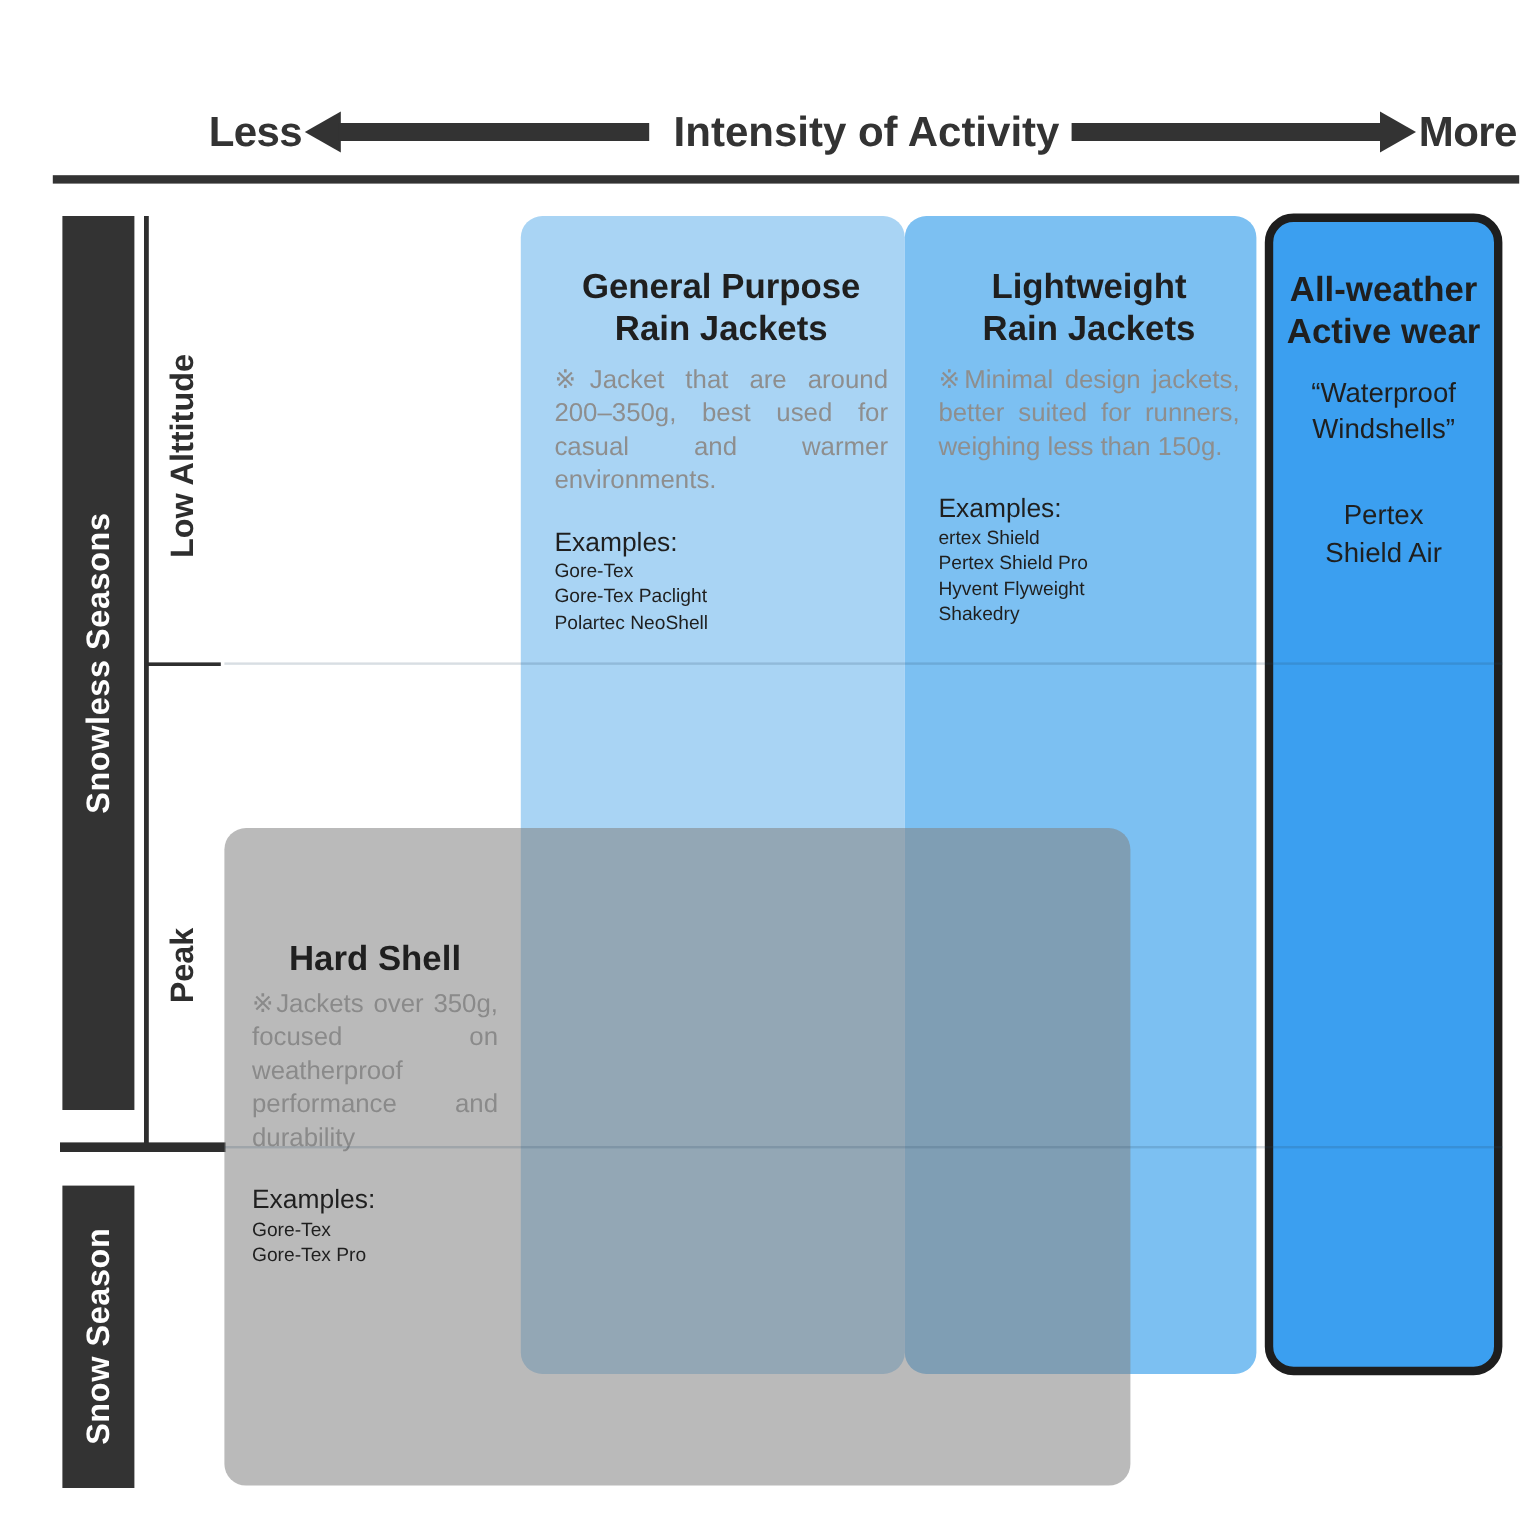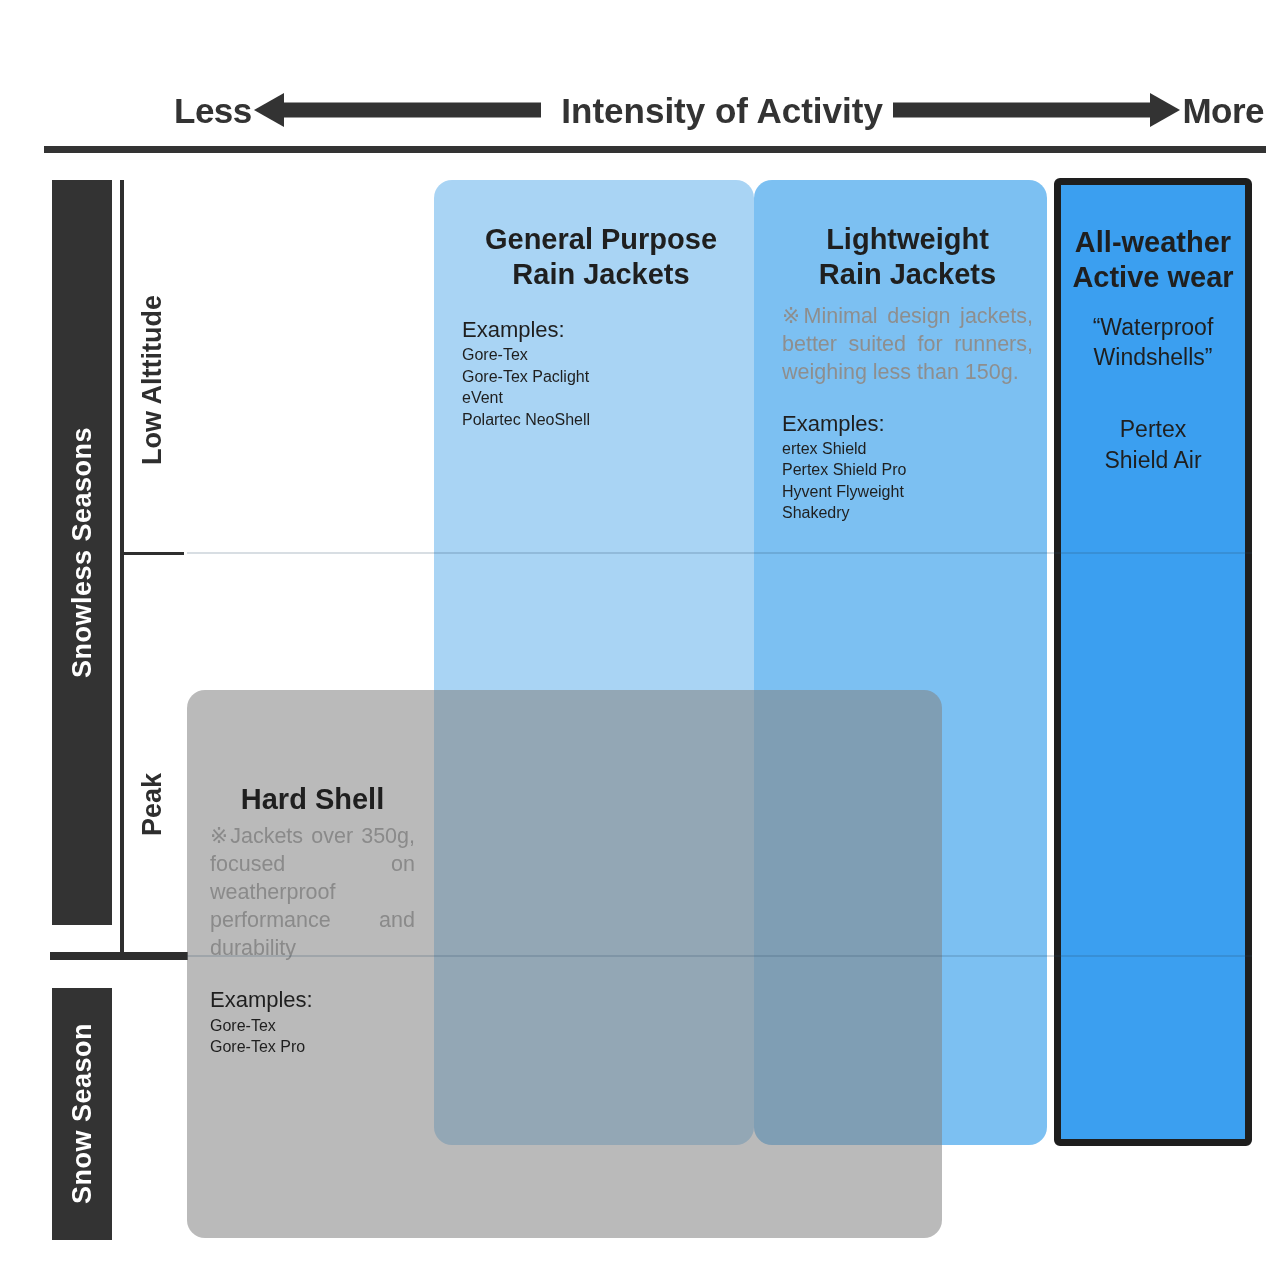--- a/index.html
+++ b/index.html
@@ -79,21 +79,21 @@
   #rule-low{left:173px;top:955px;width:1065px;}
 
   
   .panel{position:absolute;border-radius:18px;}
   .panel .inner{position:absolute;left:0;top:0;width:100%;padding:30px 14px 0 14px;box-sizing:border-box;}
 
   #panel-classic{left:173px;top:180px;width:240px;height:585px;background:#e2e2e2;z-index:5;}
   #panel-general{left:420px;top:180px;width:320px;height:965px;background:#a9d4f4;z-index:6;}
   #panel-light{left:740px;top:180px;width:293px;height:965px;background:#7cc0f2;z-index:7;}
   #panel-active{left:1040px;top:178px;width:198px;height:968px;background:#3b9ff0;
-                 border:7px solid #1e1e1e;box-sizing:border-box;border-radius:6px;z-index:9;}
+                 border:7px solid #1e1e1e;box-sizing:border-box;border-radius:24px;z-index:9;}
 
   
   #panel-hardshell{
     left:173px;top:690px;width:755px;height:548px;
     background:rgba(130,130,130,0.55);border-radius:18px;z-index:20;
   }
 
   .p-title{
     font-size:29px;font-weight:bold;line-height:1.22;text-align:center;color:#1f1f1f;
     margin:0 0 10px 0;
@@ -159,24 +159,24 @@
   <div class="h-div-thin"></div>
   <div class="h-div-thick"></div>
 
 
   <div class="panel" id="panel-general">
     <div class="inner">
       <div class="p-title">
         <span>General Purpose</span><br>
         <span>Rain Jackets</span>
       </div>
+      <p class="p-note">※Jacket that are around 200–350g, best used for casual and warmer environments.</p>
       <p class="p-ex-head">Examples:</p>
       <p class="p-ex">Gore-Tex</p>
       <p class="p-ex">Gore-Tex Paclight</p>
-      <p class="p-ex">eVent</p>
       <p class="p-ex">Polartec NeoShell</p>
     </div>
   </div>
 
   <div class="panel" id="panel-light">
     <div class="inner">
       <div class="p-title">
         <span>Lightweight</span><br>
         <span>Rain Jackets</span>
       </div>

